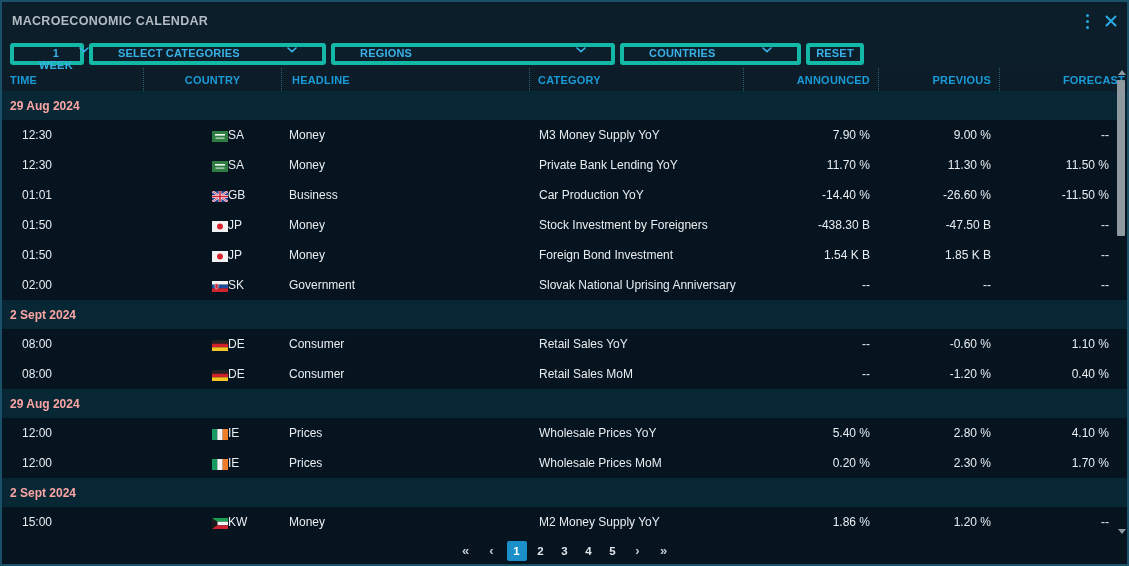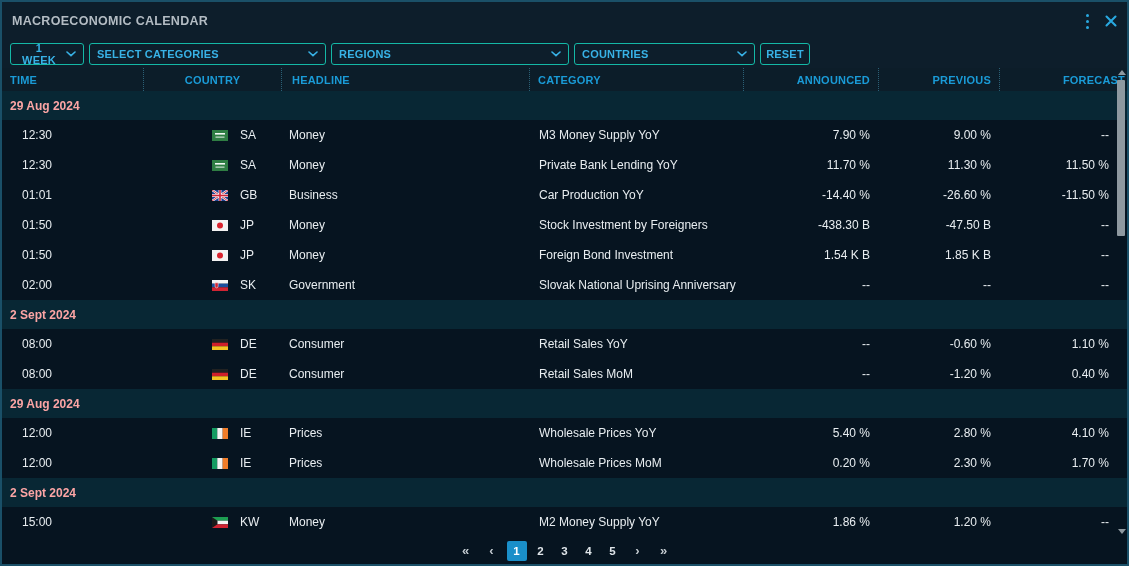--- a/index.html
+++ b/index.html
@@ -11,47 +11,47 @@
   
   .titlebar{height:38px;background:#0d1e2b;display:flex;align-items:center;justify-content:space-between;padding:0 10px;}
   .title{color:#b3bcc3;font-size:12.5px;font-weight:700;letter-spacing:.3px;}
   .titlebar-actions{display:flex;align-items:center;gap:14px;}
   .kebab{display:flex;flex-direction:column;gap:3px;cursor:pointer;padding:2px;}
   .kebab i{width:3px;height:3px;border-radius:50%;background:#29a9e0;display:block;}
   .close-btn{cursor:pointer;display:flex;align-items:center;}
   
   .filterbar{height:28px;background:#0d1e2b;display:flex;align-items:center;padding-left:8px;}
   .dd,.reset-btn{
-    box-sizing:border-box;height:22px;background:transparent;border:1px solid #14b8a6;border-radius:3px;
+    box-sizing:border-box;height:22px;background:transparent;border:4px solid #14b8a6;border-radius:3px;
     color:#38b2e6;font-size:11px;font-weight:700;font-family:"Liberation Sans",sans-serif;
-    display:flex;align-items:center;justify-content:space-between;padding:0 7px;cursor:pointer;letter-spacing:.2px;
+    display:flex;justify-content:space-between;padding:0 25px;cursor:pointer;letter-spacing:.2px;
   }
   .dd-period{width:74px;margin-right:5px;}
   .dd-categories{width:237px;margin-right:5px;}
-  .dd-regions{width:238px;margin-right:5px;}
+  .dd-regions{width:284px;margin-right:5px;}
   .dd-countries{width:181px;margin-right:5px;}
   .reset-btn{width:50px;justify-content:center;}
   .dd svg{flex:none;margin-left:6px;color:#38b2e6;}
   
   .grid-cols{display:grid;grid-template-columns:141px 138px 248px 214px 135px 121px 1fr;}
   .thead{height:23px;background:#0c1d29;align-items:center;color:#1a9bd7;font-size:11px;font-weight:700;letter-spacing:.2px;}
   .thead .hcell{height:100%;display:flex;align-items:center;box-sizing:border-box;}
   .thead .hcell + .hcell{border-left:1px dotted #2b6076;}
   .h-time{padding-left:8px;}
   .h-country{justify-content:center;}
   .h-category{padding-left:8px;}
   .h-headline{padding-left:10px;}
   .h-announced,.h-previous{justify-content:flex-end;padding-right:8px;}
   .h-forecast{justify-content:flex-end;padding-right:2px;}
   .tbody{background:#061420;}
   .daterow{height:29px;background:#082734;color:#fca5a5;font-size:12px;font-weight:700;display:flex;align-items:center;padding-left:8px;}
   .trow{height:30px;align-items:center;color:#e8edf0;font-size:12px;cursor:default;}
   .cell{display:flex;align-items:center;box-sizing:border-box;white-space:nowrap;overflow:hidden;}
   .c-time{padding-left:20px;}
-  .c-country{padding-left:69px;gap:12px;}
+  .c-country{padding-left:69px;gap:0;align-items:flex-end;}
   .c-category{padding-left:8px;}
   .c-headline{padding-left:10px;}
   .c-announced,.c-previous{justify-content:flex-end;padding-right:8px;}
   .c-forecast{justify-content:flex-end;padding-right:18px;}
   .flag{width:16px;height:11px;flex:none;display:inline-block;line-height:0;}
   .flag svg{display:block;width:16px;height:11px;}
   
   .vscrollbar{position:absolute;top:64px;right:0;width:11px;height:472px;background:transparent;}
   .scroll-arrow-up,.scroll-arrow-down{position:absolute;left:2px;width:0;height:0;border-left:4px solid transparent;border-right:4px solid transparent;}
   .scroll-arrow-up{top:4px;border-bottom:5px solid #8e99a0;}

